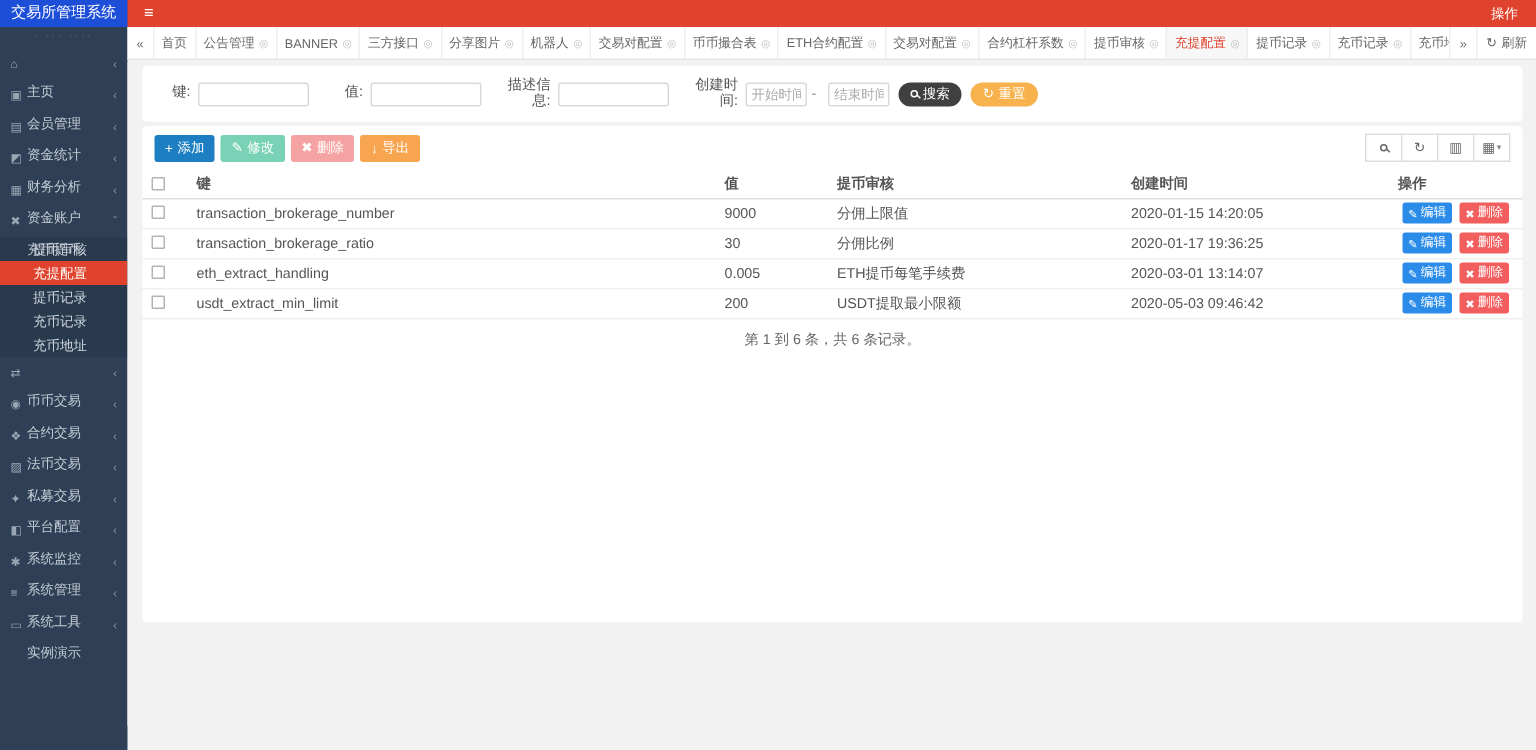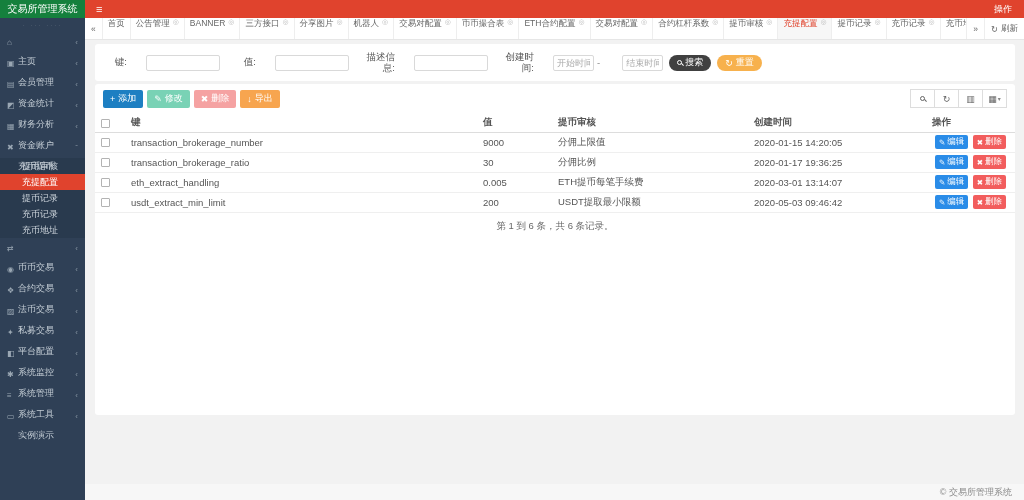--- a/index.html
+++ b/index.html
@@ -2,53 +2,53 @@
 <html><head>
 <meta charset="utf-8">
 <style>
   html,body{margin:0;padding:0;background:#e9e9e9;}
   *{box-sizing:border-box;}
   .app{position:relative;width:1024px;height:500px;overflow:hidden;background:#f2f2f2;
        font-family:"Liberation Sans","DejaVu Sans",sans-serif;}
 
   
   .topbar{position:absolute;top:0;left:0;right:0;height:18px;background:#e0432d;display:flex;align-items:center;}
-  .logo{width:85px;height:18px;line-height:18px;text-align:center;background:#15803d;color:#fff;font-size:10px;white-space:nowrap;}
+  .logo{width:85px;height:18px;line-height:18px;text-align:center;background:#1d4ed8;color:#fff;font-size:10px;white-space:nowrap;}
   .menu-toggle{color:#fff;font-size:11px;margin-left:11px;line-height:18px;cursor:pointer;}
   .topbar-action{margin-left:auto;color:#fff;font-size:9px;padding-right:12px;cursor:pointer;}
 
   
   .sidebar{position:absolute;top:18px;left:0;bottom:0;width:85px;background:#2f4056;color:#c3ccd4;overflow:hidden;}
   .user-strip{height:14px;line-height:14px;text-align:center;font-size:6px;color:rgba(255,255,255,.28);letter-spacing:2px;overflow:hidden;}
   .nav-item{height:21px;display:flex;align-items:center;padding:0 7px;font-size:9px;cursor:pointer;white-space:nowrap;}
   .nav-icon{width:11px;font-size:8px;color:#9aa7b3;flex:none;}
   .nav-label{flex:1;overflow:hidden;margin-top:38px;}
   .nav-arrow{font-size:8px;color:#8593a1;}
   .submenu{background:#293a4e;}
   .sub-item{height:16px;line-height:16px;padding-left:22px;font-size:9px;color:#cdd5dc;cursor:pointer;white-space:nowrap;}
   .sub-item.active{background:#e0432d;color:#fff;}
 
   
   .tabbar{position:absolute;top:18px;left:85px;right:0;height:22px;background:#fff;border-bottom:1px solid #e6e6e6;
           display:flex;align-items:stretch;font-size:8.5px;color:#666;overflow:hidden;}
   .tab-ctrl{flex:none;display:flex;align-items:center;justify-content:center;padding:0 6px;border-right:1px solid #eee;color:#666;cursor:pointer;gap:3px;white-space:nowrap;}
   .tab-ctrl.right{border-right:none;border-left:1px solid #eee;}
   .tabs-strip{display:flex;align-items:stretch;flex:1;min-width:0;overflow:hidden;}
-  .tab{flex:none;display:flex;align-items:flex-start;gap:3px;padding:0 5px;border-right:1px solid #eee;cursor:pointer;white-space:nowrap;}
+  .tab{flex:none;display:flex;align-items:center;gap:3px;padding:0 5px;border-right:1px solid #eee;cursor:pointer;white-space:nowrap;}
   .tab.active{color:#e0432d;background:#f7f7f7;}
   .tab-close{font-size:7px;color:#b9b9b9;cursor:pointer;}
   .tab-spacer{flex:1;}
 
   
   .content{position:absolute;top:41px;left:85px;right:0;bottom:16px;background:#f2f2f2;}
   .card{position:absolute;background:#fff;border-radius:3px;}
   .search-card{top:3px;left:10px;right:9px;height:37px;display:flex;align-items:center;padding-left:12px;font-size:9.5px;color:#555;}
   .f-label{text-align:right;line-height:1.15;flex:none;}
   .w20{width:20px;} .w32{width:32px;margin-left:14px;}
-  .f-input{height:16px;width:74px;border:1px solid #d9d9d9;border-radius:2px;font-size:9px;padding:0 4px;color:#333;margin-left:19px;outline:none;}
+  .f-input{height:16px;width:74px;border:1px solid #d9d9d9;border-radius:2px;font-size:9px;padding:0 4px;color:#333;margin-left:5px;outline:none;}
   .f-input.date{width:41px;padding:0 3px;}
   .f-input::placeholder{color:#aaa;}
   .sep{margin:0 3px;color:#888;}
   .btn-pill{height:16px;border:none;border-radius:9px;color:#fff;font-size:9px;padding:0 8px;display:inline-flex;align-items:center;gap:3px;cursor:pointer;margin-left:6px;font-family:inherit;}
   .btn-search{background:#404040;}
   .btn-reset{background:#f7b14d;}
   .mag{width:5px;height:5px;border:1px solid #fff;border-radius:50%;position:relative;display:inline-block;flex:none;}
   .mag::after{content:"";position:absolute;width:3px;height:1px;background:#fff;transform:rotate(45deg);right:-3px;bottom:-1px;}
   .mag.gray{border-color:#666;}
   .mag.gray::after{background:#666;}
@@ -402,14 +402,13 @@
                 </button>
             </td>
           </tr>
         </tbody>
       </table>
 
       <div class="records">第 1 到 6 条，共 6 条记录。</div>
     </div>
   </div>
 
-  <div class="page-footer">© 交易所管理系统</div>
 </div>
 
 </body></html>

